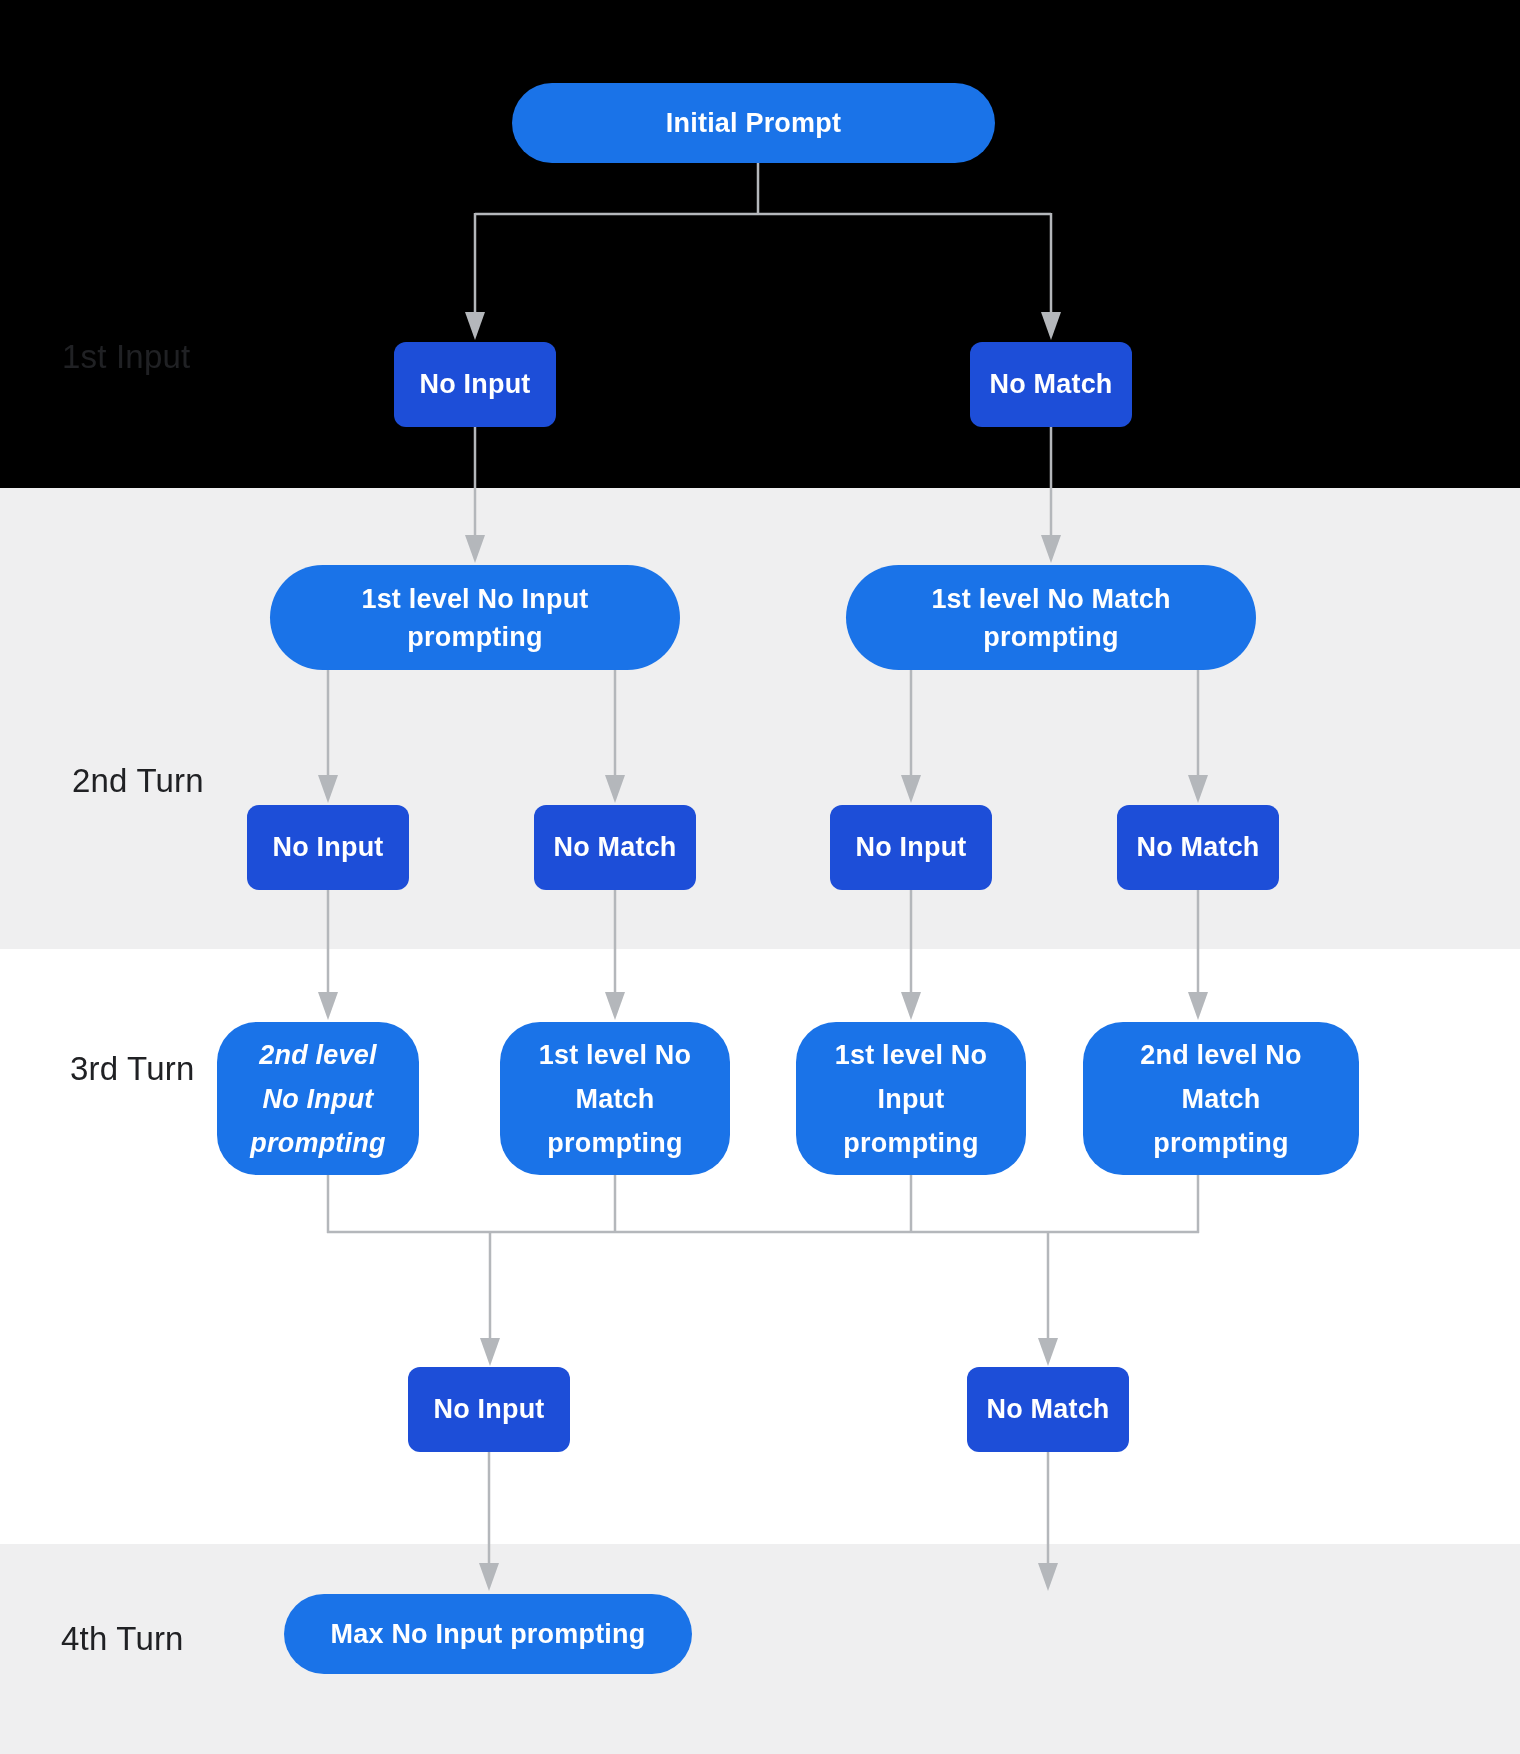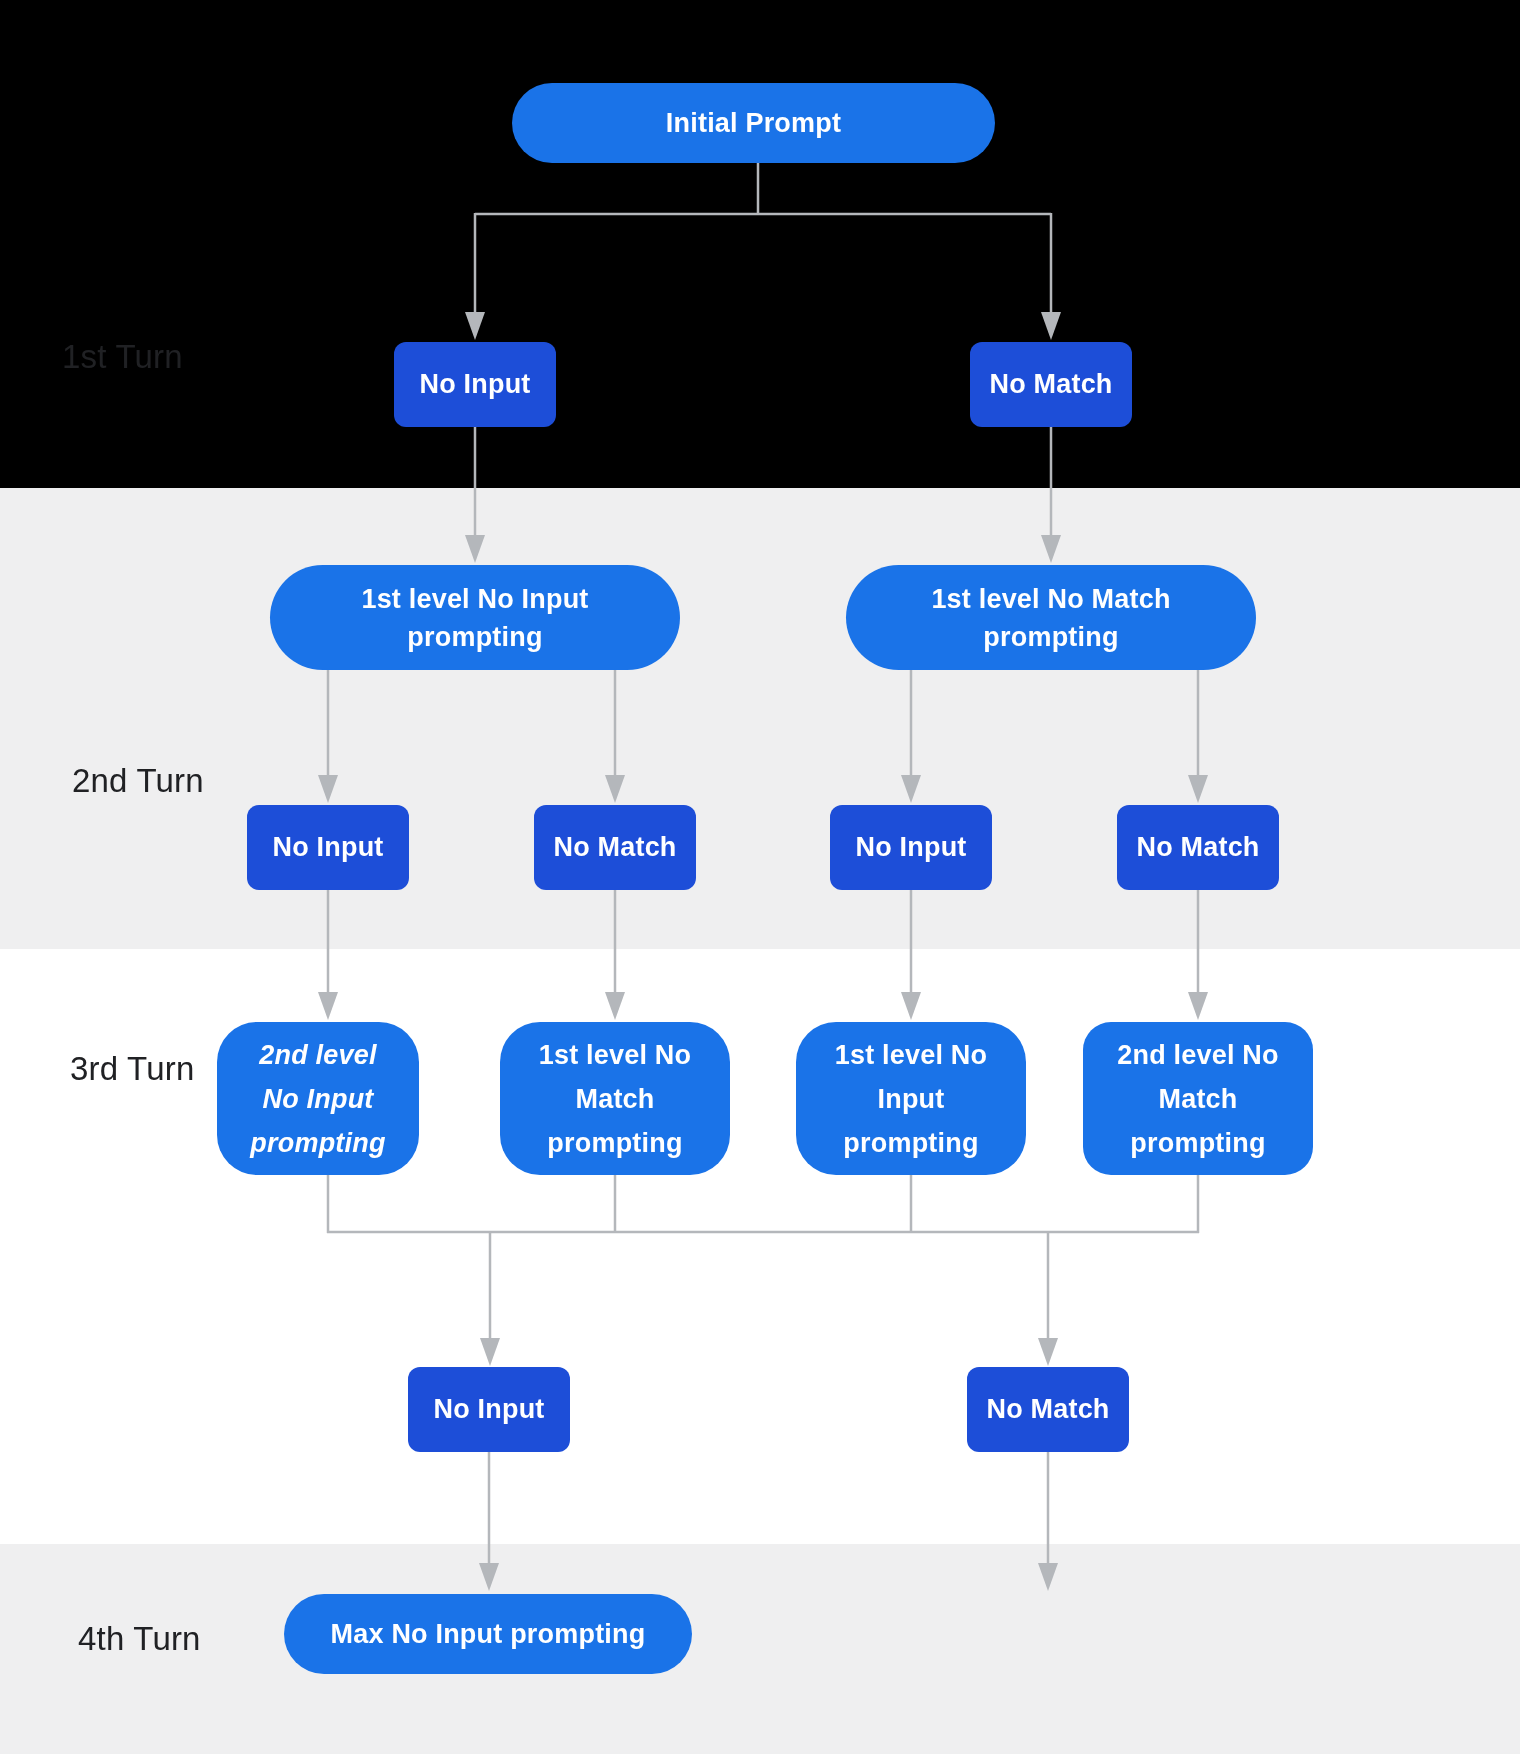--- a/index.html
+++ b/index.html
@@ -103,41 +103,41 @@
     </g>
 
     <g>
       <line x1="489" y1="1452" x2="489" y2="1563"></line>
       <polygon points="479,1563 499,1563 489,1591"></polygon>
       <line x1="1048" y1="1452" x2="1048" y2="1563"></line>
       <polygon points="1038,1563 1058,1563 1048,1591"></polygon>
     </g>
   </svg>
 
-  <div class="turn-label" style="left:62px;top:338px;">1st Turn</div>
+  <div class="turn-label" style="left:62px;top:338px;">1st Input</div>
   <div class="turn-label" style="left:72px;top:762px;">2nd Turn</div>
   <div class="turn-label" style="left:70px;top:1050px;">3rd Turn</div>
-  <div class="turn-label" style="left:78px;top:1620px;">4th Turn</div>
+  <div class="turn-label" style="left:61px;top:1620px;">4th Turn</div>
 
   <div class="node blue stadium" style="left:512px;top:83px;width:483px;height:80px;">Initial Prompt</div>
 
   <div class="node green" style="left:394px;top:342px;width:162px;height:85px;">No Input</div>
   <div class="node green" style="left:970px;top:342px;width:162px;height:85px;">No Match</div>
 
   <div class="node blue stadium lh-2line" style="left:270px;top:565px;width:410px;height:105px;">1st level No Input prompting</div>
   <div class="node blue stadium lh-2line" style="left:846px;top:565px;width:410px;height:105px;">1st level No Match prompting</div>
 
   <div class="node green" style="left:247px;top:805px;width:162px;height:85px;">No Input</div>
   <div class="node green" style="left:534px;top:805px;width:162px;height:85px;">No Match</div>
   <div class="node green" style="left:830px;top:805px;width:162px;height:85px;">No Input</div>
   <div class="node green" style="left:1117px;top:805px;width:162px;height:85px;">No Match</div>
 
   <div class="node blue rounded40 lh-3line" style="left:217px;top:1022px;width:202px;height:153px;font-style:italic;">2nd level No Input prompting</div>
   <div class="node blue rounded40 lh-3line" style="left:500px;top:1022px;width:230px;height:153px;">1st level No Match prompting</div>
   <div class="node blue rounded40 lh-3line" style="left:796px;top:1022px;width:230px;height:153px;">1st level No Input prompting</div>
-  <div class="node blue rounded40 lh-3line" style="left:1083px;top:1022px;width:230px;height:153px;border-radius:28px;">2nd level No Match prompting</div>
+  <div class="node blue rounded40 lh-3line" style="left:1083px;top:1022px;width:276px;height:153px;">2nd level No Match prompting</div>
 
   <div class="node green" style="left:408px;top:1367px;width:162px;height:85px;">No Input</div>
   <div class="node green" style="left:967px;top:1367px;width:162px;height:85px;">No Match</div>
 
   <div class="node blue stadium" style="left:284px;top:1594px;width:408px;height:80px;">Max No Input prompting</div>
 
 </div>
 
 </body></html>

